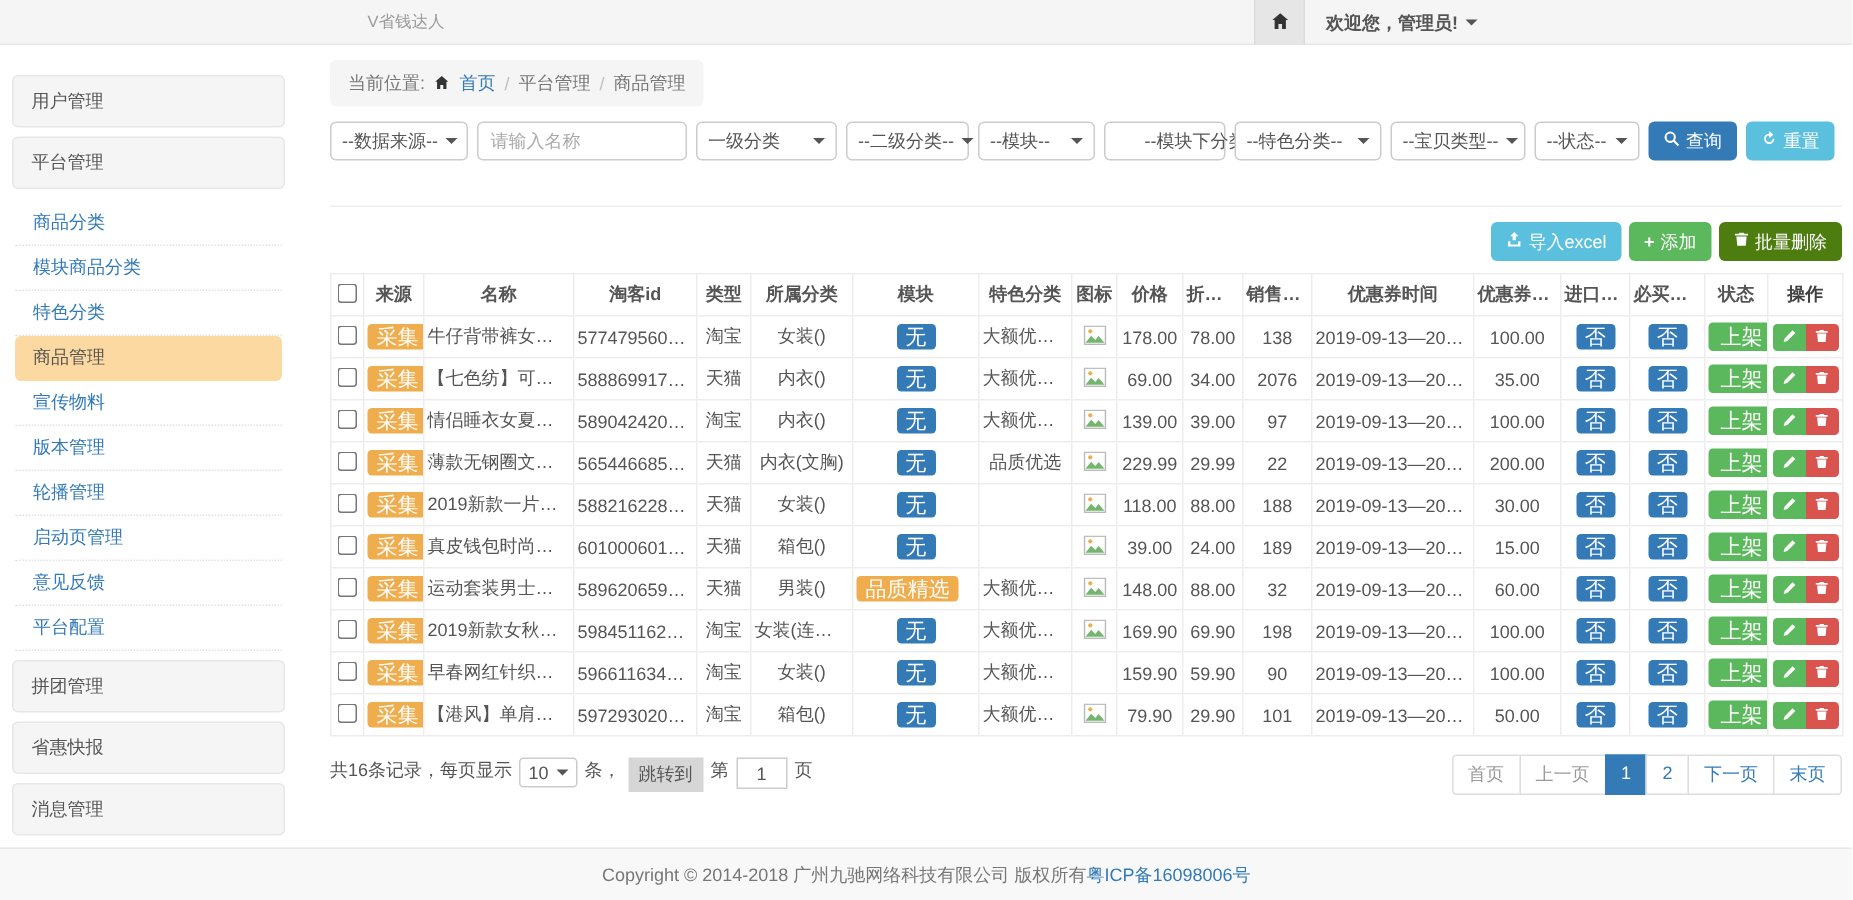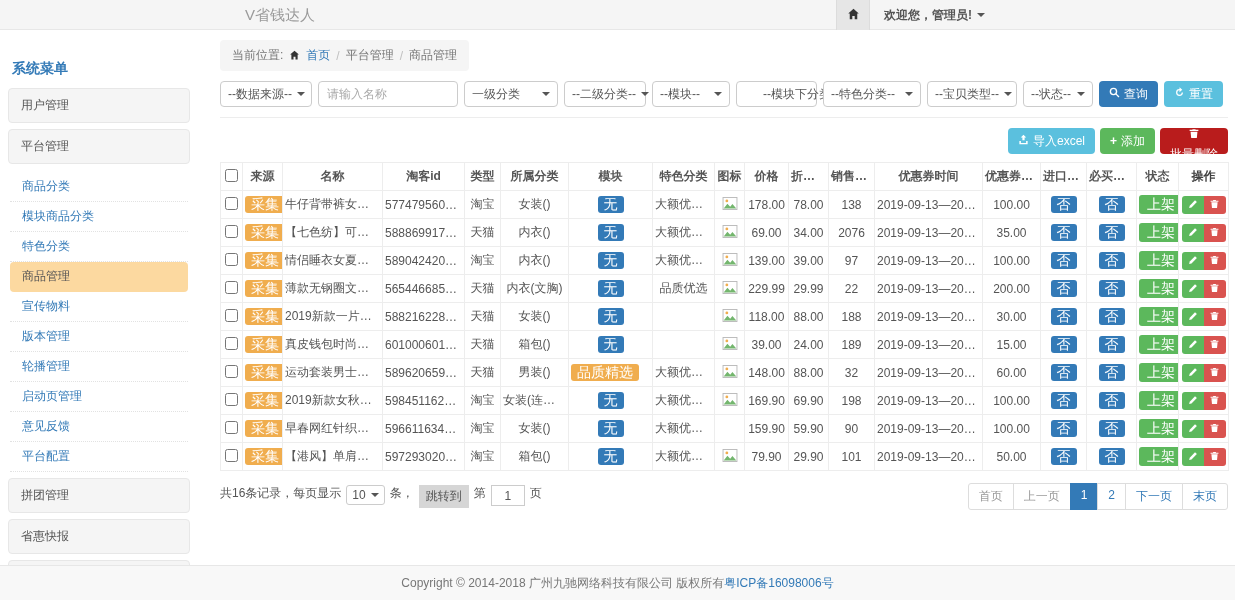--- a/index.html
+++ b/index.html
@@ -2,21 +2,21 @@
 <html><head>
 <meta charset="utf-8">
 <style>
   * { margin:0; padding:0; box-sizing:border-box; }
   html,body { background:#fff; }
   body { font-family:"Liberation Sans","DejaVu Sans",sans-serif; font-size:12px; color:#555; }
   .page { position:relative; width:1235px; height:600px; background:#fff; overflow:hidden; }
 
   
   .topbar { position:absolute; top:0; left:0; right:0; height:30px; background:#f5f5f5; border-bottom:1px solid #e7e7e7; }
-  .brand { position:absolute; left:245px; top:0; line-height:30px; font-size:15px; color:#9a9a9a; }
+  .brand { position:absolute; left:245px; top:0; line-height:30px; font-size:11px; color:#9a9a9a; }
   .topbar-right { position:absolute; right:250px; top:0; height:30px; display:flex; align-items:center;font-weight:bold; }
   .home-box { width:34px; height:30px; background:#e6e6e6; border-left:1px solid #dcdcdc; border-right:1px solid #dcdcdc; display:flex; align-items:center; justify-content:center; cursor:pointer; }
   .welcome { line-height:30px; padding-left:14px; color:#555; cursor:pointer; display:flex; align-items:center; gap:5px; }
   .caret { display:inline-block; width:0; height:0; border-left:4px solid transparent; border-right:4px solid transparent; border-top:4px solid #555; }
 
   
   .sidebar { position:absolute; left:8px; top:50px; width:182px; height:515px; overflow:hidden; }
   .side-title { color:#337ab7; font-weight:bold; font-size:14px; padding:10px 4px 10px 4px; }
   .side-group { background:#f5f5f5; border:1px solid #e7e7e7; border-radius:4px; padding:8px 12px; margin-bottom:6px; color:#555; cursor:pointer; min-height:30px; }
   .side-subs { padding:2px 2px 6px 2px; }
@@ -31,23 +31,23 @@
 
   .filter-bar { margin-top:10px; display:flex; align-items:center; gap:6px; white-space:nowrap; }
   .sel { height:26px; border:1px solid #ccc; border-radius:4px; background:#fff; display:inline-flex; align-items:center; justify-content:space-between; padding:0 7px; color:#555; cursor:pointer; flex:none; }
   .sel-caret { display:inline-block; width:0; height:0; border-left:4px solid transparent; border-right:4px solid transparent; border-top:4px solid #555; margin-left:5px; }
   .filter-input { height:26px; width:140px; border:1px solid #ccc; border-radius:4px; padding:0 8px; color:#555; font-size:12px; font-family:inherit; }
   .filter-input::placeholder { color:#aaa; }
   .btn { height:26px; border:none; border-radius:4px; color:#fff; display:inline-flex; align-items:center; gap:4px; padding:0 10px; font-size:12px; cursor:pointer; font-family:inherit; flex:none; }
   .btn-primary { background:#337ab7; }
   .btn-info { background:#5bc0de; }
   .btn-success { background:#5cb85c; }
-  .btn-danger-soft { background:#b91c1c;flex-direction:column; }
-
-  .panel { margin-top:10px; border-top:1px solid #ededed; padding-top:10px; }
+  .btn-danger-soft { background:#4d7c0f; }
+
+  .panel { margin-top:30px; border-top:1px solid #ededed; padding-top:10px; }
   .actions { display:flex; justify-content:flex-end; gap:5px; margin-bottom:8px; }
 
   table.grid { width:100%; border-collapse:collapse; table-layout:fixed; font-size:12px; color:#555; }
   .grid th, .grid td { border:1px solid #ededed; padding:4px 2px; text-align:center; white-space:nowrap; overflow:hidden; text-overflow:ellipsis; }
   .grid th { font-weight:bold; color:#555; padding:5px 2px; }
   .grid th.op-col { color:#404040; }
   .grid input[type=checkbox] { width:13px; height:13px; }
 
   .badge { display:inline-block; border-radius:3px; color:#fff; font-size:14px; line-height:15px; padding:1px 6px; }
   .badge-orange { background:#f0ad4e; }
@@ -94,21 +94,20 @@
         </span>
       </div>
       <div class="welcome">
         <span>欢迎您，管理员!</span>
         <span class="caret"></span>
       </div>
     </div>
   </header>
 
   <aside class="sidebar">
-    <div class="side-title">系统菜单</div>
     <nav id="sidebar-menu">
         <div class="side-group">用户管理</div>
         <div class="side-group">平台管理</div>
         <div class="side-subs">
           <div class="side-sub">商品分类</div>
           <div class="side-sub">模块商品分类</div>
           <div class="side-sub">特色分类</div>
           <div class="side-sub active">商品管理</div>
           <div class="side-sub">宣传物料</div>
           <div class="side-sub">版本管理</div>

